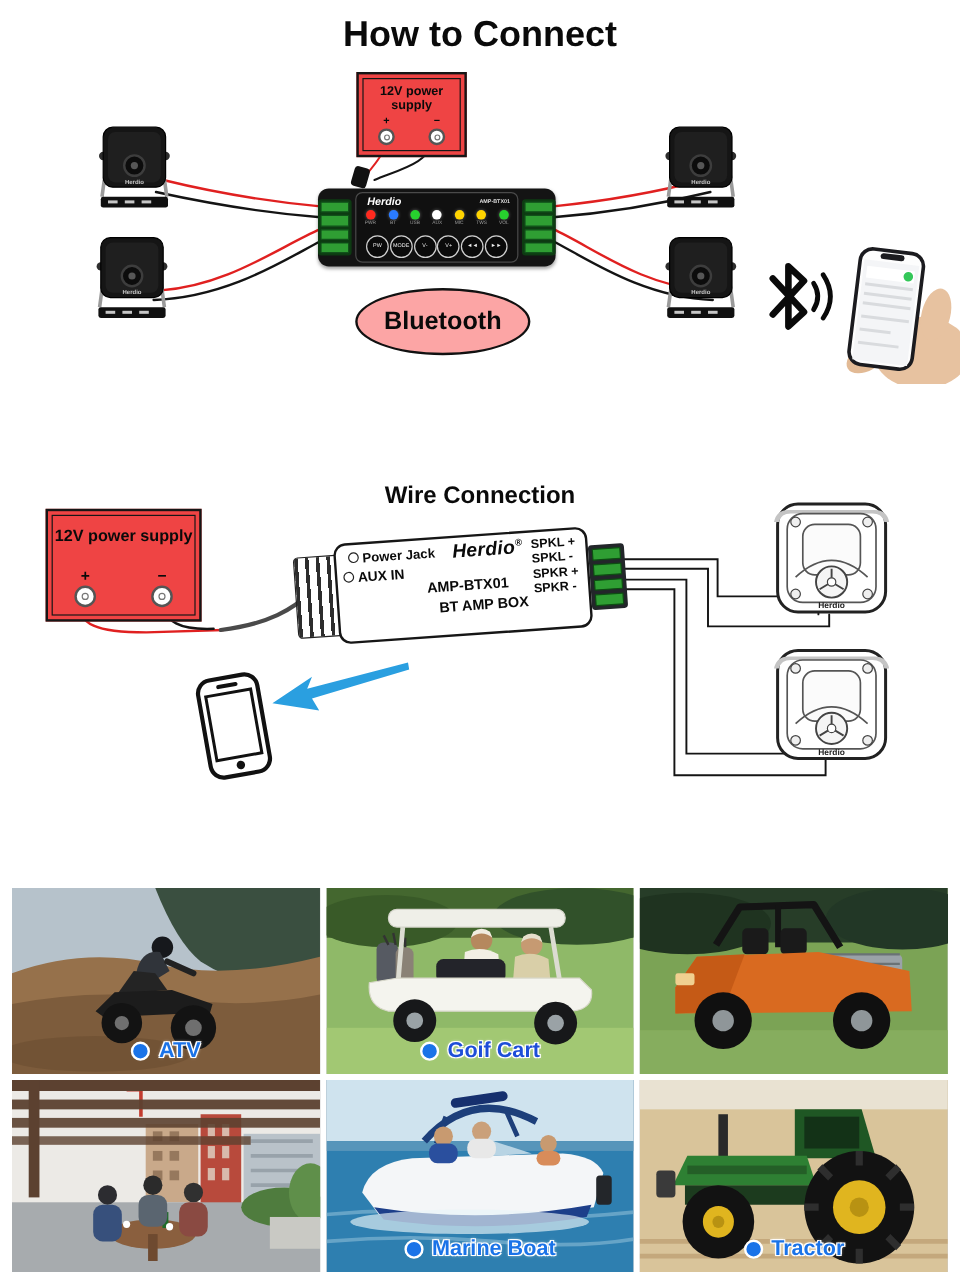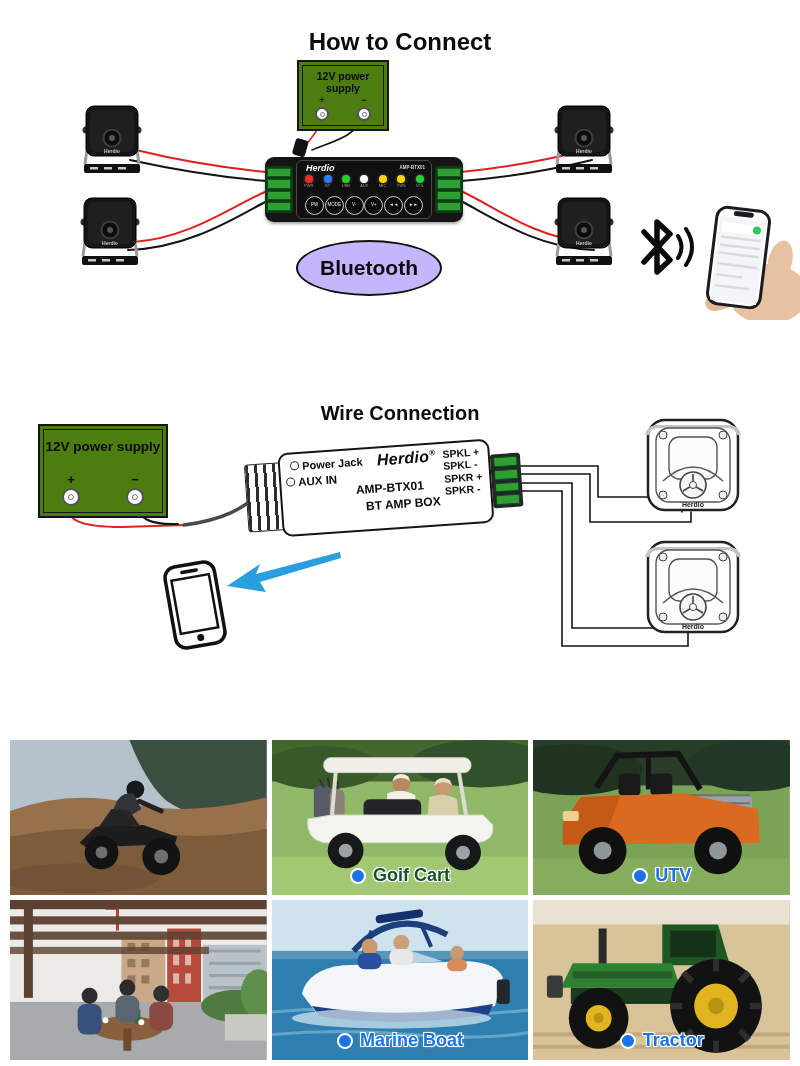--- a/index.html
+++ b/index.html
@@ -1,26 +1,26 @@
 <!DOCTYPE html>
 <html><head>
 <meta charset="utf-8">
 <style>
   html,body{margin:0;padding:0;background:#fff;}
   #page{position:relative;width:800px;height:1066px;background:#fff;overflow:hidden;
         font-family:"Liberation Sans",sans-serif;color:#0a0a0a;}
   .abs{position:absolute;}
   .h{position:absolute;left:0;width:100%;text-align:center;font-weight:bold;color:#0a0a0a;z-index:5;}
-  .h1{top:28px;font-size:24px;}
+  .h1{top:12px;font-size:30px;}
   .h2{top:402px;font-size:20px;}
   .h3{top:694px;font-size:30px;}
   
   #wires{position:absolute;left:0;top:0;z-index:1;pointer-events:none;}
   
-  .psu{border:2px solid #161616;background:#4d7c0f;z-index:2;}
+  .psu{border:2px solid #161616;background:#ef4444;z-index:2;}
   .psu-inner{position:absolute;inset:3px;border:1px solid #161616;}
   .psu-label{position:absolute;left:0;width:100%;text-align:center;font-weight:bold;}
   .term{position:absolute;display:flex;flex-direction:column;align-items:center;gap:2px;}
   .tsign{font-weight:bold;line-height:1;}
   .tdot{border-radius:50%;border:2px solid #555;background:#fff;display:grid;place-items:center;}
   .tdot::after{content:"";border:1px solid #777;border-radius:50%;}
   .psu1{left:297px;top:60px;width:88px;height:67px;}
   .psu1 .psu-label{top:8px;font-size:10.5px;}
   .psu1 .term{bottom:8px;}  .psu1 .t-plus{left:16px;} .psu1 .t-minus{right:16px;}
   .psu1 .tsign{font-size:9px;} .psu1 .tdot{width:10px;height:10px;} .psu1 .tdot::after{width:3px;height:3px;}
@@ -41,21 +41,21 @@
   .amp-model{position:absolute;right:6px;top:4px;color:#ddd;font-size:4.5px;font-weight:bold;}
   .led-row{position:absolute;left:7px;right:7px;top:14px;display:flex;justify-content:space-between;}
   .led-cell{display:flex;flex-direction:column;align-items:center;gap:1px;}
   .led{width:8px;height:8px;border-radius:50%;background:#888;box-shadow:0 0 3px rgba(255,255,255,.35);}
   .led-label{font-size:4px;color:#9a9a9a;line-height:1;}
   .btn-row{position:absolute;left:8px;right:8px;top:35px;display:flex;justify-content:space-between;}
   .abtn{width:17px;height:17px;border:1px solid #cfcfcf;border-radius:50%;background:#0a0a0a;color:#eee;
         font-size:4.5px;display:flex;align-items:center;justify-content:center;text-align:center;line-height:1.1;}
   
   .bt-ellipse{left:296px;top:240px;width:142px;height:52px;border:2.5px solid #111;border-radius:50%;
-              display:grid;place-items:center;font-size:21px;font-weight:bold;background:#c4b5fd;z-index:2;}
+              display:grid;place-items:center;font-size:21px;font-weight:bold;background:#fca5a5;z-index:2;}
   
   .amp2{left:246px;top:446px;width:278px;height:88px;transform:rotate(-4deg);z-index:2;}
   .fins{position:absolute;left:0;top:9px;width:40px;height:66px;border:1.5px solid #222;border-radius:4px;
         background:repeating-linear-gradient(90deg,#2d2d2d 0 3px,#fff 3px 9px);}
   .abody{position:absolute;left:34px;top:0;width:212px;height:84px;background:#fff;border:2px solid #161616;
          border-radius:10px;box-sizing:border-box;}
   .jack1{position:absolute;left:10px;top:6px;font-size:11px;font-weight:600;}
   .jack2{position:absolute;left:5px;top:22px;font-size:11.5px;font-weight:600;}
   .jdot{display:inline-block;width:7px;height:7px;border:1.5px solid #222;border-radius:50%;margin-right:3px;}
   .alogo{position:absolute;left:97px;top:3px;font-style:italic;font-weight:bold;font-size:16px;letter-spacing:.3px;}
@@ -331,20 +331,24 @@
         <circle cx="126" cy="50" r="9" fill="#16181c"></circle>
         <path d="M104 72 Q108 52 124 54 L132 70 L116 80 Z" fill="#30343a"></path>
         <path d="M130 62 L152 72" stroke="#222" stroke-width="5" stroke-linecap="round"></path>
         <path d="M88 90 L102 70 L120 72 L130 86 Z" fill="#242424"></path>
         <path d="M70 104 L86 88 L134 86 L168 98 L164 112 L146 106 L100 108 L84 114 Z" fill="#1c1c1c"></path>
         <circle cx="92" cy="114" r="17" fill="#131313"></circle>
           <circle cx="92" cy="114" r="6" fill="#6f6f6f"></circle>
         <circle cx="152" cy="118" r="19" fill="#131313"></circle>
           <circle cx="152" cy="118" r="7" fill="#6f6f6f"></circle>
       </svg>
+      <div class="occ-label">
+        <span class="occ-dot" style="background: rgb(26, 115, 232);"></span>
+        <span class="occ-text" style="color: rgb(26, 115, 232);">ATV</span>
+      </div>
     </div>
 
     <div class="tile">
       <svg viewBox="0 0 258 157" preserveAspectRatio="none">
         <rect width="258" height="157" fill="#8fb968"></rect>
         <rect width="258" height="42" fill="#44672f"></rect>
         <ellipse cx="50" cy="28" rx="60" ry="22" fill="#395a28"></ellipse>
         <ellipse cx="210" cy="24" rx="70" ry="24" fill="#31512a"></ellipse>
         <rect y="118" width="258" height="39" fill="#a2c873"></rect>
         <g>
@@ -362,21 +366,21 @@
           <rect x="92" y="60" width="58" height="20" rx="6" fill="#23242a"></rect>
           <path d="M36 80 Q34 100 52 104 H206 Q224 102 222 86 L212 76 H60 Z" fill="#f4f4ee" stroke="#d8d8ca"></path>
           <circle cx="74" cy="112" r="18" fill="#17181a"></circle>
             <circle cx="74" cy="112" r="7" fill="#9aa2a6"></circle>
           <circle cx="192" cy="114" r="18" fill="#17181a"></circle>
             <circle cx="192" cy="114" r="7" fill="#9aa2a6"></circle>
         </g>
       </svg>
       <div class="occ-label">
         <span class="occ-dot" style="background: rgb(26, 115, 232);"></span>
-        <span class="occ-text" style="color: #14532d;">Goif Cart</span>
+        <span class="occ-text" style="color: #1d4ed8;">Goif Cart</span>
       </div>
     </div>
 
     <div class="tile">
       <svg viewBox="0 0 258 157" preserveAspectRatio="none">
         <rect width="258" height="157" fill="#7ba355"></rect>
         <rect width="258" height="46" fill="#273d28"></rect>
         <ellipse cx="40" cy="30" rx="70" ry="26" fill="#1f3320"></ellipse>
         <ellipse cx="220" cy="26" rx="64" ry="26" fill="#223726"></ellipse>
         <rect y="120" width="258" height="37" fill="#86ad5e"></rect>
@@ -389,24 +393,20 @@
           <rect x="118" y="34" width="22" height="22" rx="4" fill="#1a1a1a"></rect>
           <path d="M30 84 L48 58 L150 54 L226 70 L228 104 L30 106 Z" fill="#d96a20"></path>
           <path d="M30 84 L48 58 L88 56 L70 104 L30 106 Z" fill="#c55a16"></path>
           <rect x="30" y="72" width="16" height="10" rx="2" fill="#f0d090"></rect>
           <circle cx="70" cy="112" r="24" fill="#101010"></circle>
             <circle cx="70" cy="112" r="9" fill="#8f9699"></circle>
           <circle cx="186" cy="112" r="24" fill="#101010"></circle>
             <circle cx="186" cy="112" r="9" fill="#8f9699"></circle>
         </g>
       </svg>
-      <div class="occ-label">
-        <span class="occ-dot" style="background: rgb(26, 115, 232);"></span>
-        <span class="occ-text" style="color: rgb(26, 115, 232);">UTV</span>
-      </div>
     </div>
 
     <div class="tile">
       <svg viewBox="0 0 258 157" preserveAspectRatio="none">
         <rect width="258" height="157" fill="#eceae6"></rect>
         <rect x="112" y="36" width="44" height="64" fill="#c9a98a"></rect>
         <rect x="158" y="28" width="34" height="74" fill="#b84a3c"></rect>
         <rect x="194" y="44" width="64" height="58" fill="#b9c2c9"></rect>
         <g fill="#8a6c52" opacity=".8">
           <rect x="118" y="42" width="8" height="8"></rect>

